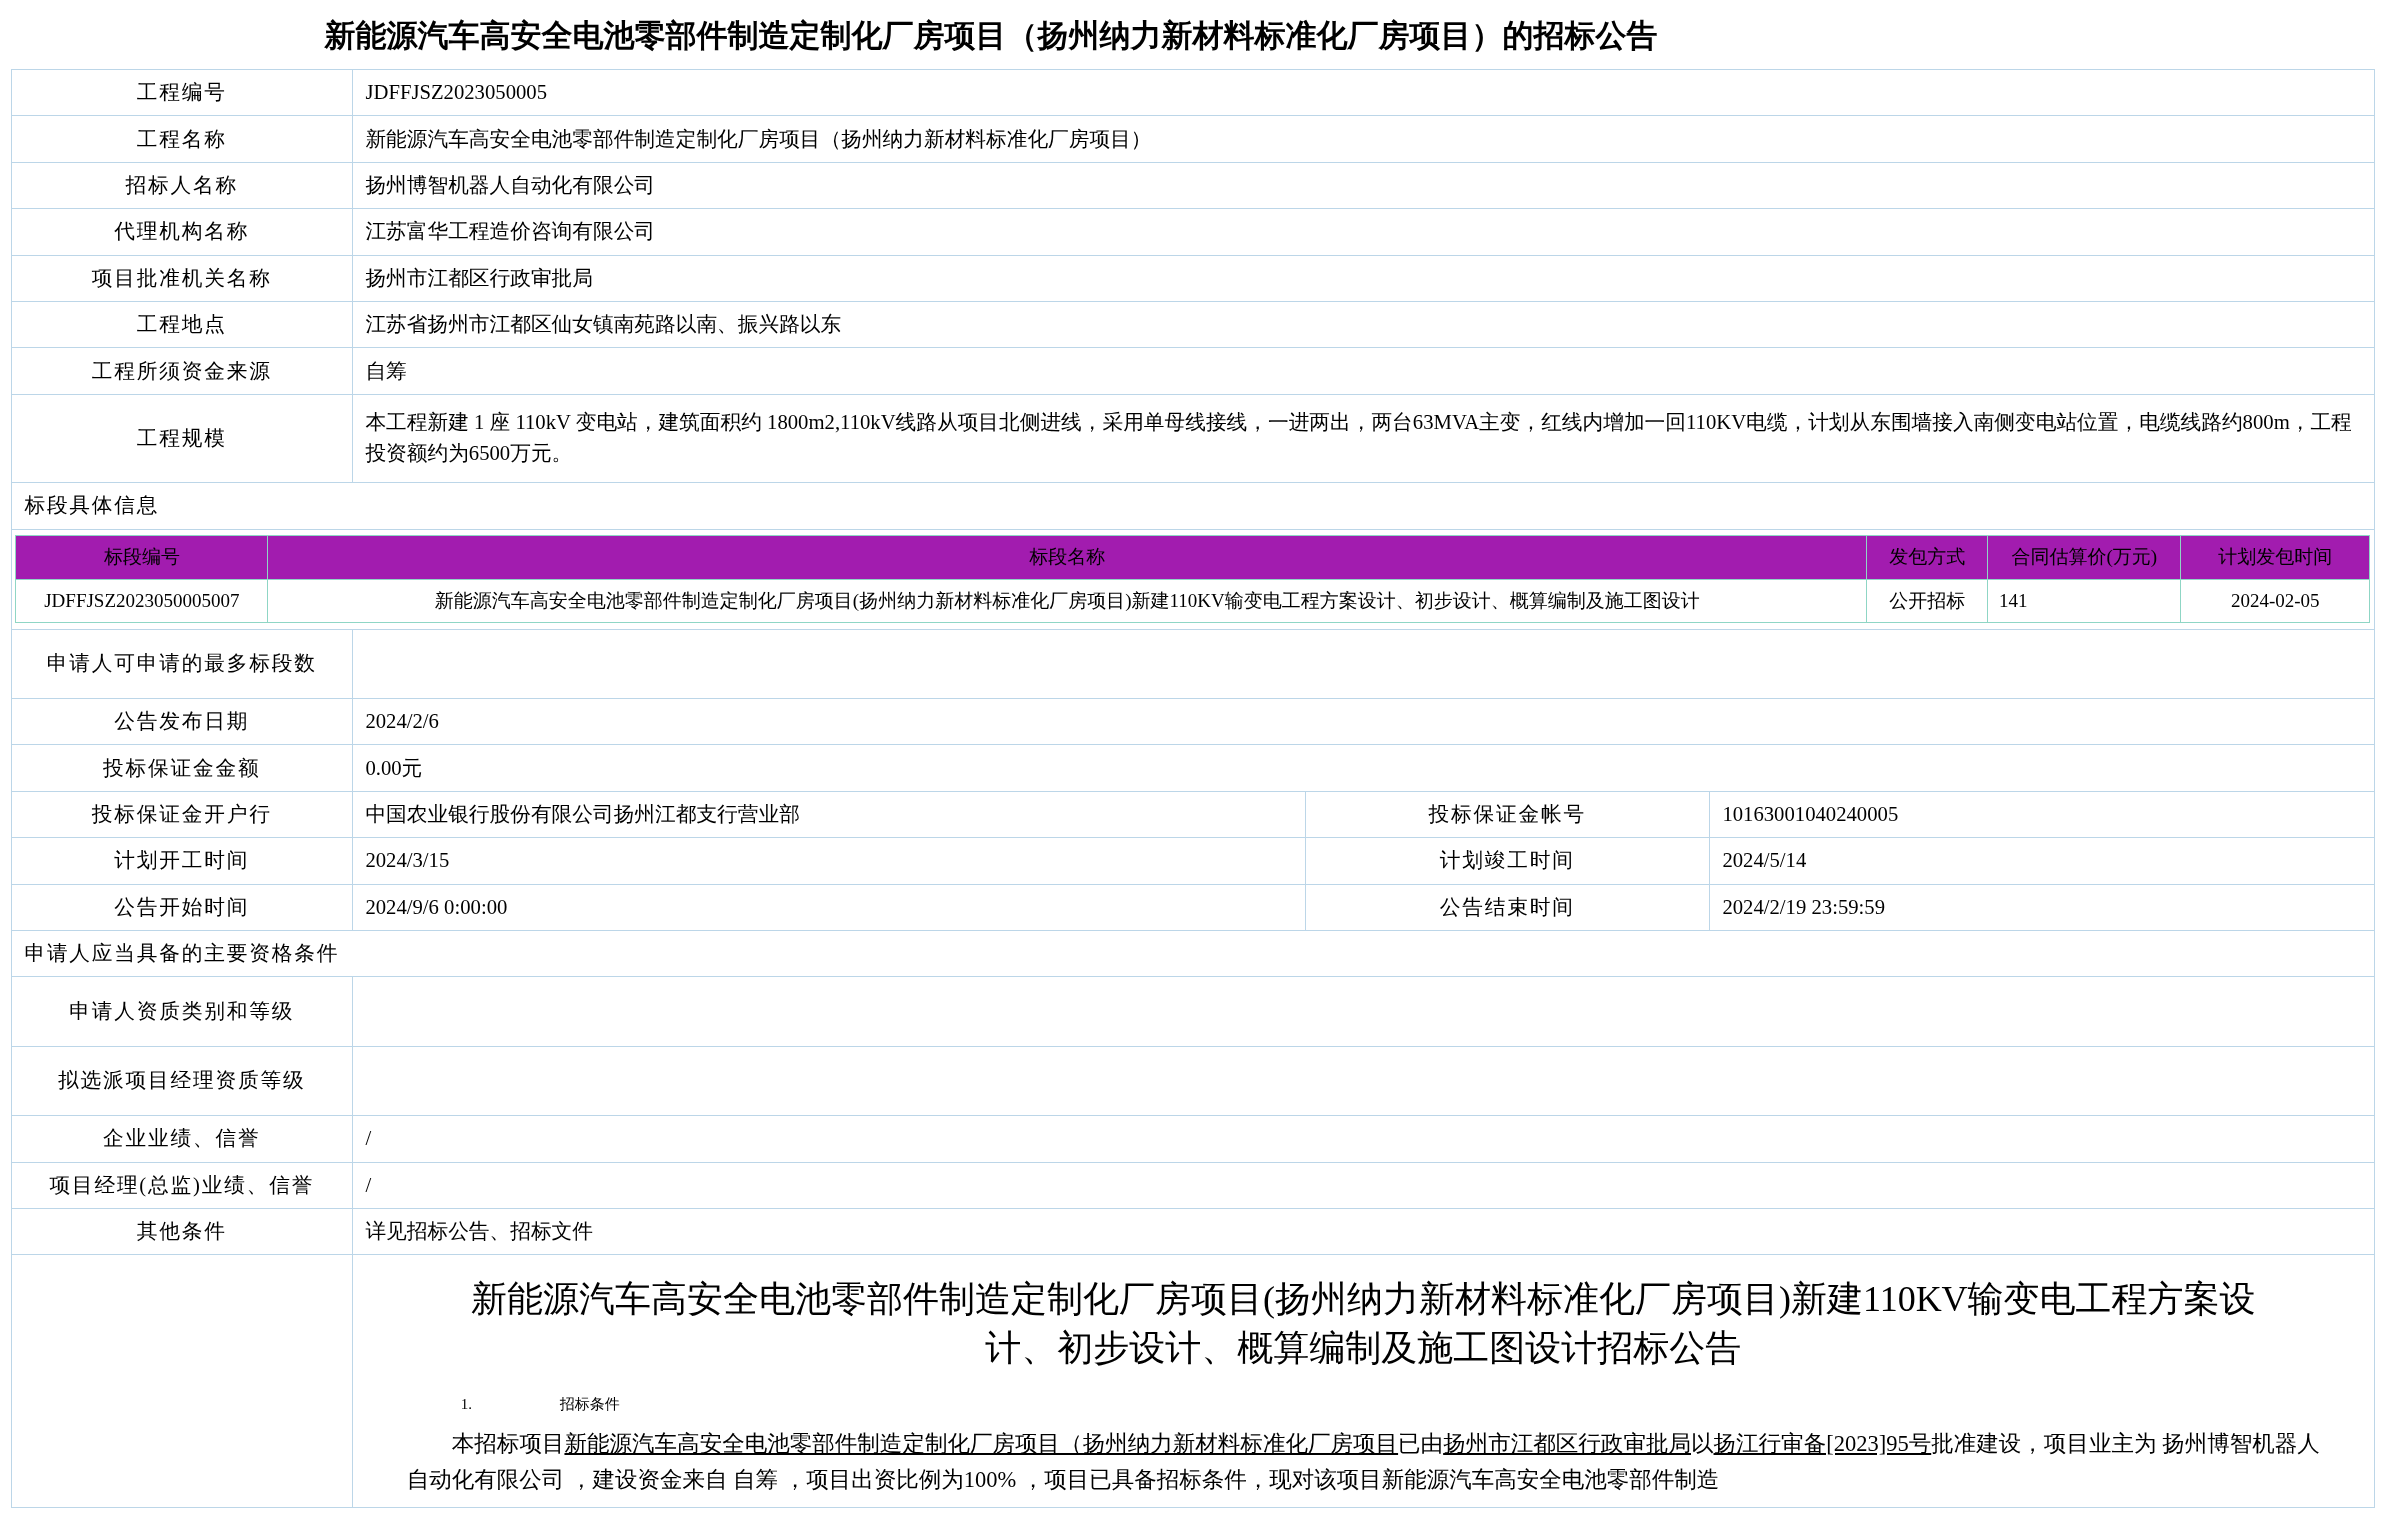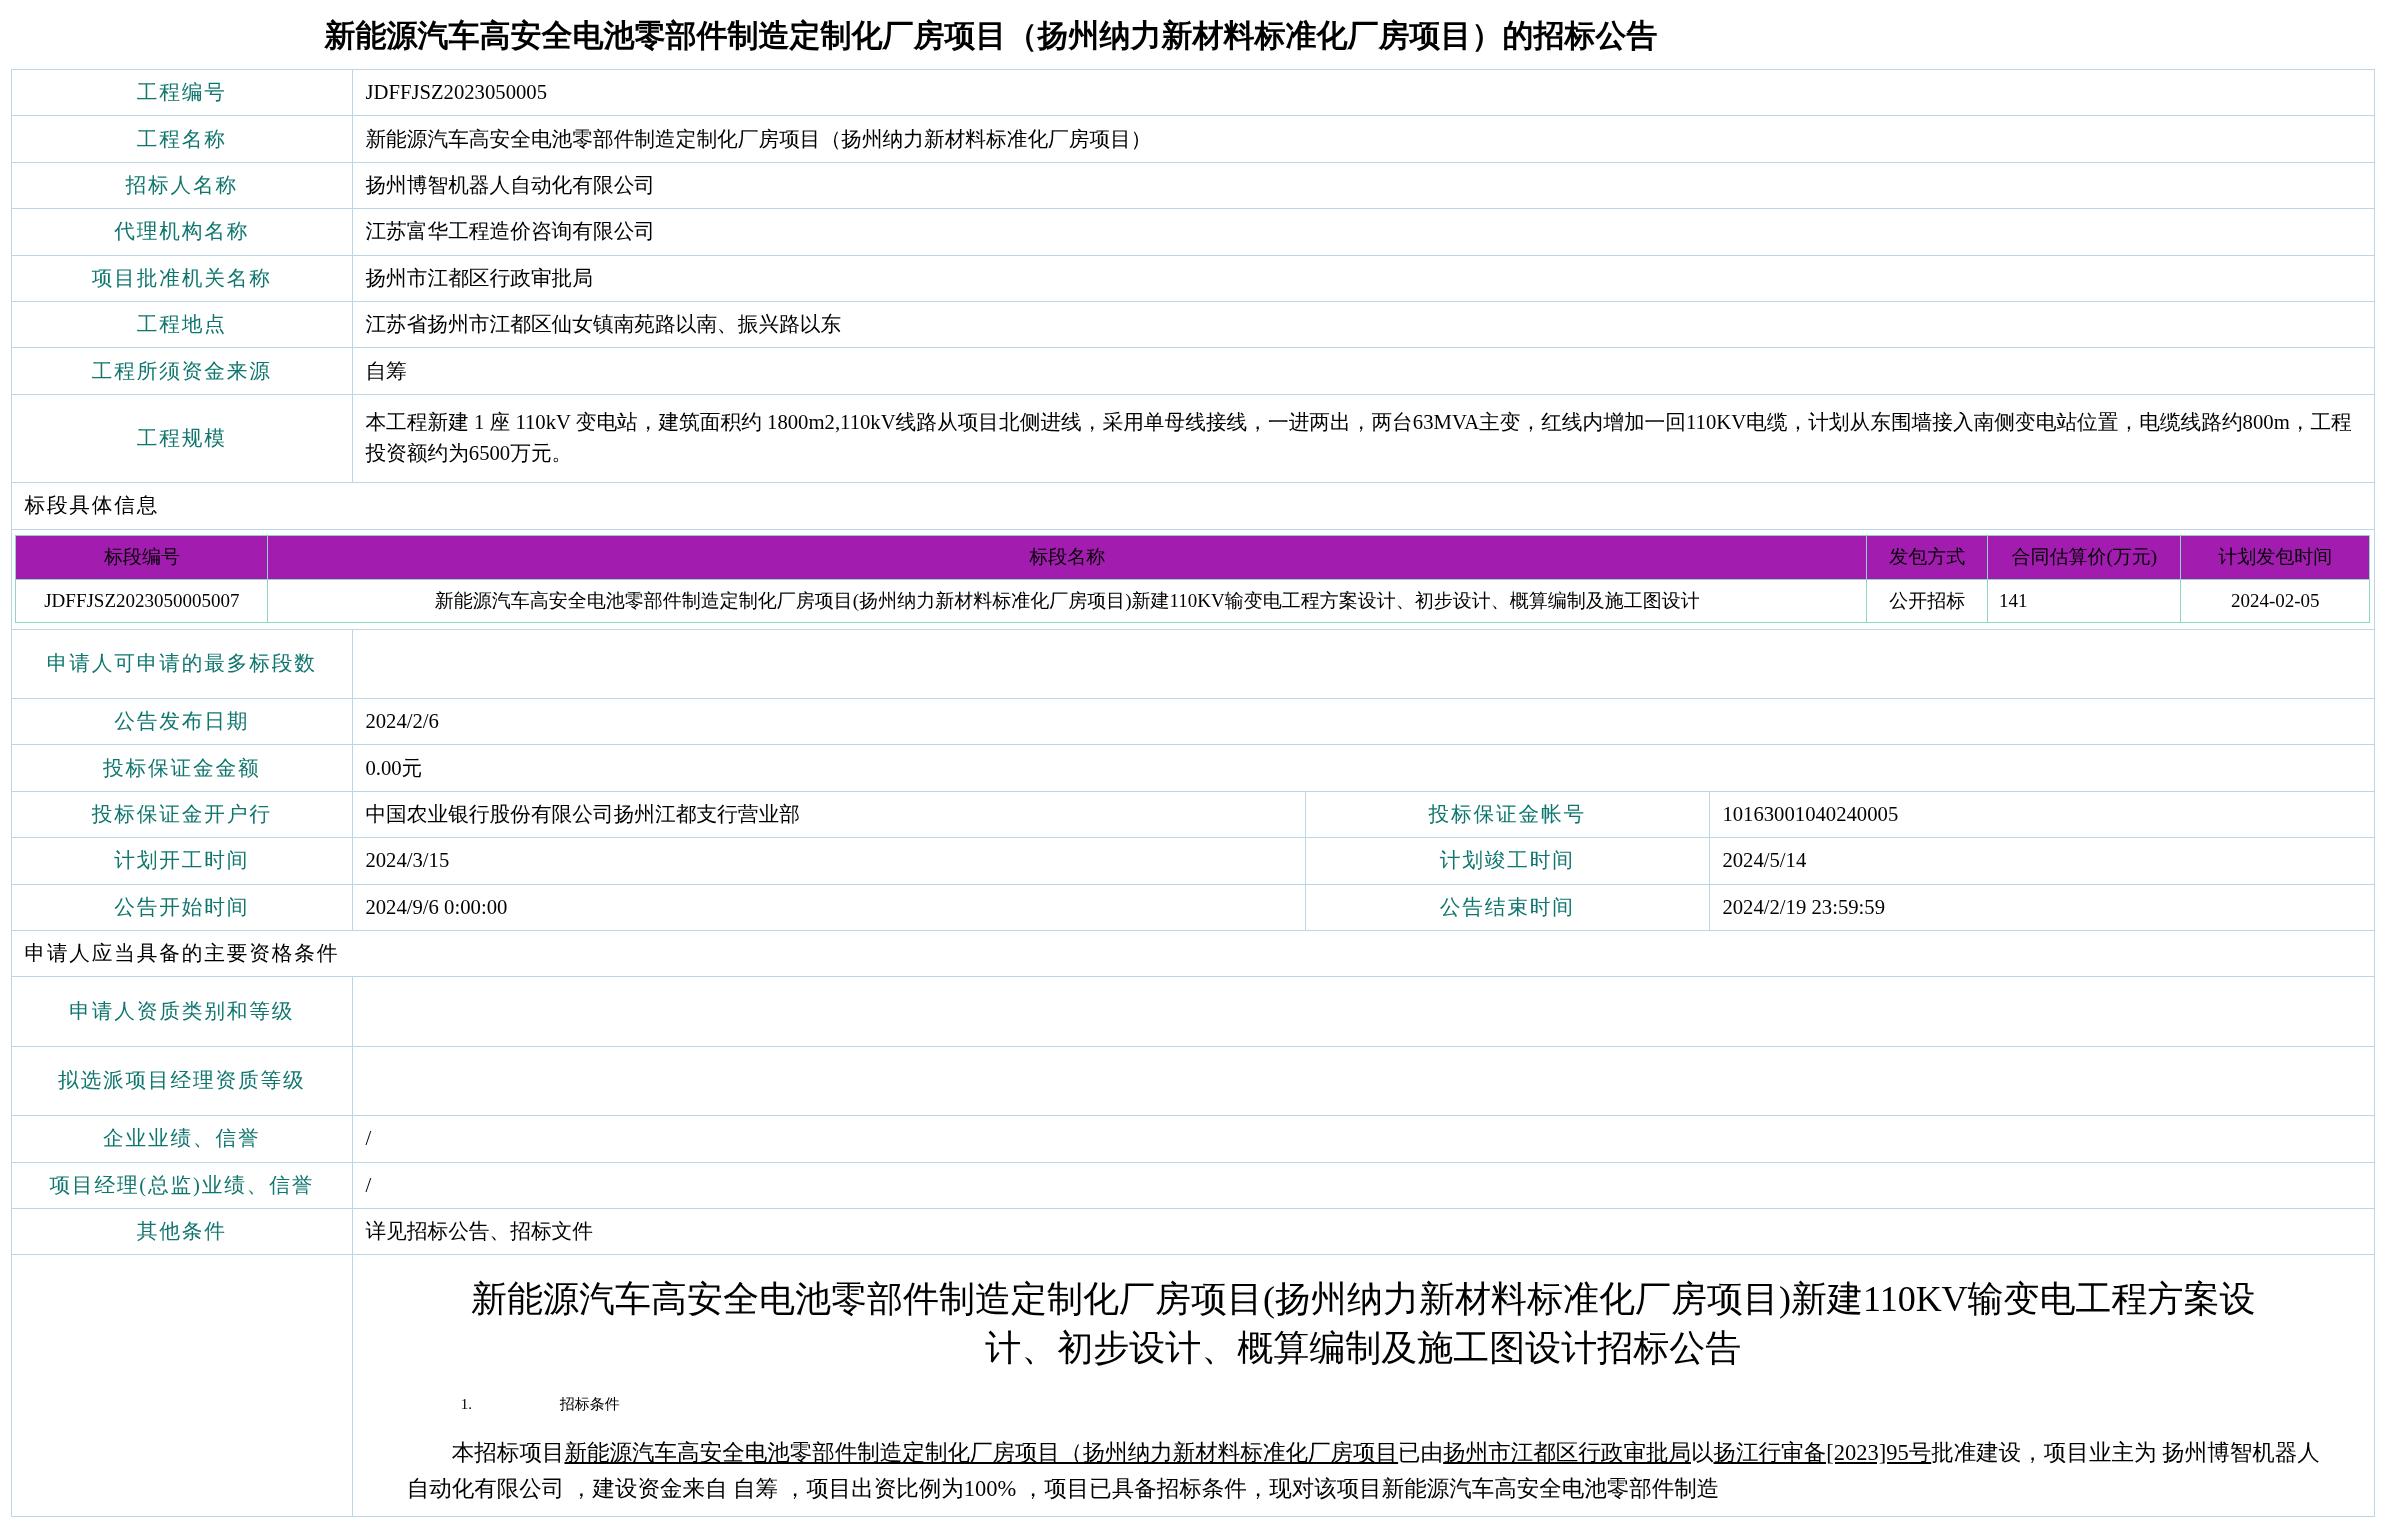--- a/index.html
+++ b/index.html
@@ -37,21 +37,21 @@
     padding: 7.2px 12.6px;
     vertical-align: middle;
     background: #ffffff;
     line-height: 1.5;
   }
   td.lbl {
     background: #eaf4fb;
     text-align: center;
     width: 341px;
     letter-spacing: 1.8px;
-    color: #0f766e;
+    color: #000000;
     font-family: Liberation Serif, serif;
   }
   td.val {
     background: #ffffff;
     text-align: left;
   }
   td.section {
     background: #eaf4fb;
     text-align: left;
     font-size: 20.7px;
@@ -105,21 +105,21 @@
     font-size: 15px;
     margin-top: 20px;
     padding-left: 54px;
   }
   .notice-item .num {
     display: inline-block;
     width: 99px;
   }
   .notice-para {
     font-size: 22.5px;
-    margin-top: 20px;
+    margin-top: 11px;
     text-indent: 45px;
     line-height: 1.6;
     text-align: justify;
   }
   .u {
     text-decoration: underline;
   }
   .row-tall td { height: 54px; }
 </style>
 </head>

